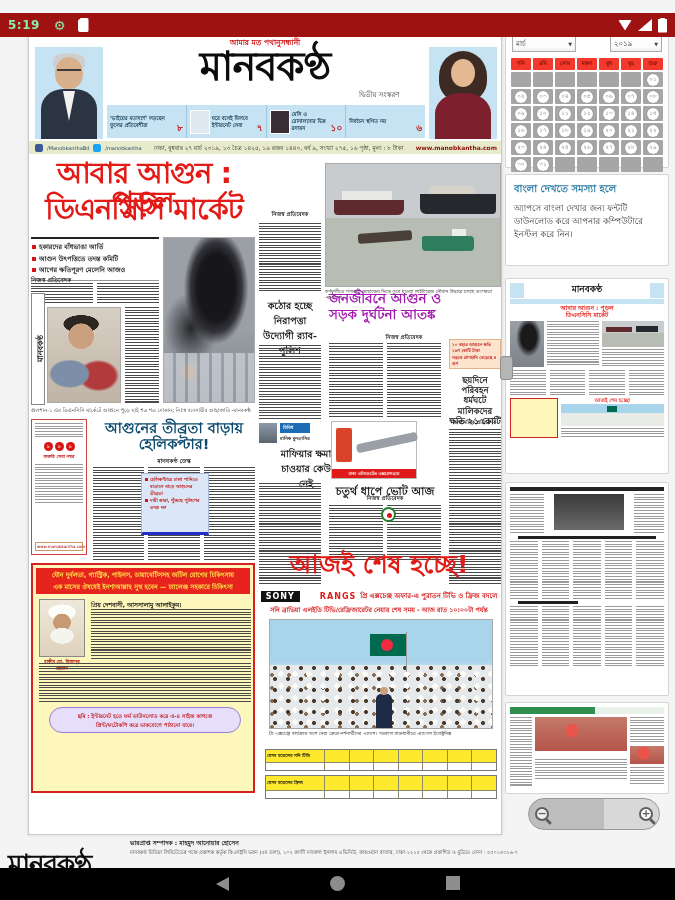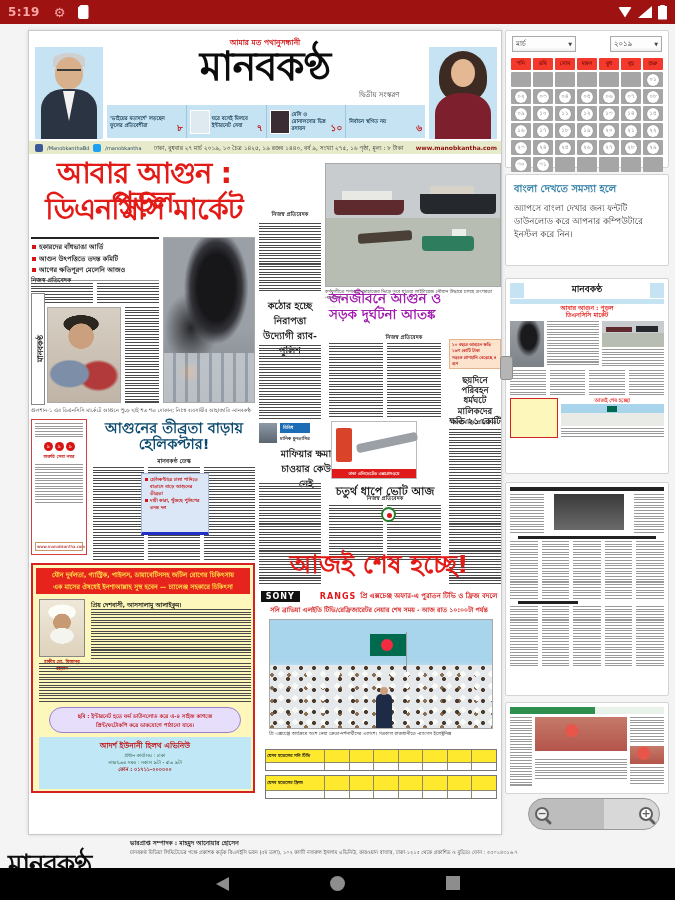--- a/index.html
+++ b/index.html
@@ -1,21 +1,21 @@
 <!DOCTYPE html>
 <html><head>
 <meta charset="utf-8">
 <style>
   * { margin:0; padding:0; box-sizing:border-box; }
   html,body { width:675px; height:900px; }
   body { font-family:"DejaVu Sans","Liberation Sans",sans-serif; background:#f4f4f4; position:relative; overflow:hidden; }
   .abs { position:absolute; }
 
   
-  .status-bar { position:absolute; left:0; top:0; width:675px; height:24px; background:#9e1212; color:#fca5a5;
+  .status-bar { position:absolute; left:0; top:13px; width:675px; height:24px; background:#9e1212; color:#86efac;
     display:flex; align-items:center; padding:0 8px; z-index:50;justify-content:space-between; }
   .sb-time { font-size:12px; font-weight:bold; letter-spacing:.5px; }
   .sb-gear { font-size:13px; margin-left:14px; }
   .sb-card { width:11px; height:14px; background:#fff; border-radius:2px; margin-left:12px;
     clip-path:polygon(30% 0,100% 0,100% 100%,0 100%,0 20%); }
   .sb-right { margin-left:auto; display:flex; align-items:center; gap:6px; }
   .sb-wifi { width:14px; height:11px; background:#fff; clip-path:polygon(50% 100%,0 0,100% 0); border-radius:2px; }
   .sb-signal { width:14px; height:12px; background:#fff; clip-path:polygon(100% 0,100% 100%,0 100%); }
   .sb-batt { width:9px; height:15px; background:#fff; border-radius:1px; clip-path:polygon(25% 0,75% 0,75% 10%,100% 10%,100% 100%,0 100%,0 10%,25% 10%); }
 
@@ -324,26 +324,20 @@
         <span>যৌন দুর্বলতা, গ্যাস্ট্রিক, পাইলস, ডায়াবেটিসসহ জটিল রোগের চিকিৎসায়</span><br><span>এক মাসের ঔষধেই ইনশাআল্লাহ সুস্থ হবেন — চ্যালেঞ্জ সহকারে চিকিৎসা</span>
       </div>
       <div class="holy"></div>
       <div class="holy-name">হাকীম মো. মিজানুর রহমান</div>
       <div class="greet">প্রিয় দেশবাসী, আসসালামু আলাইকুম।</div>
       <div class="abs fk" style="left:58px;top:44px;width:160px;height:50px;"></div>
       <div class="abs fk" style="left:6px;top:98px;width:212px;height:40px;"></div>
       <div class="lav">
         <span>ছবি : ইন্টারনেট হতে ফর্ম ডাউনলোড করে এ-৪ সাইজ কাগজে</span><br><span>প্রিন্ট/ফটোকপি করে ডাকযোগে পাঠানো যাবে।</span>
       </div>
-      <div class="yblue">
-        <div class="clinic">আদর্শ ইউনানী হিলথ এভিনিউ</div>
-        <div class="addr">প্রধান কার্যালয় : ঢাকা</div>
-        <div class="addr">সাক্ষাতের সময় : সকাল ৯টা - রাত ৯টা</div>
-        <div class="phone">ফোন : ০১৭১১-০০০০০০</div>
-      </div>
     </div>
 
     <div class="abs byline" style="left:230px;top:180px;width:62px;text-align:center;font-size:5.5px;">নিজস্ব প্রতিবেদক</div>
     <div class="abs fk" style="left:230px;top:192px;width:62px;height:70px;"></div>
     <div class="abs ha" style="left:230px;top:268px;font-size:9.5px;">কঠোর হচ্ছে নিরাপত্তা উদ্যোগী র‍্যাব-পুলিশ</div>
     <div class="abs fk" style="left:230px;top:314px;width:62px;height:74px;"></div>
     <div class="abs" style="left:230px;top:392px;width:62px;display:flex;gap:3px;">
       <div style="width:18px;height:20px;background:linear-gradient(#8d99a6,#5c6671);"></div>
       <div>
         <div style="background:#1c6db5;color:#fff;font-size:4.6px;font-weight:bold;padding:1px 3px;">বিবিধ</div>

